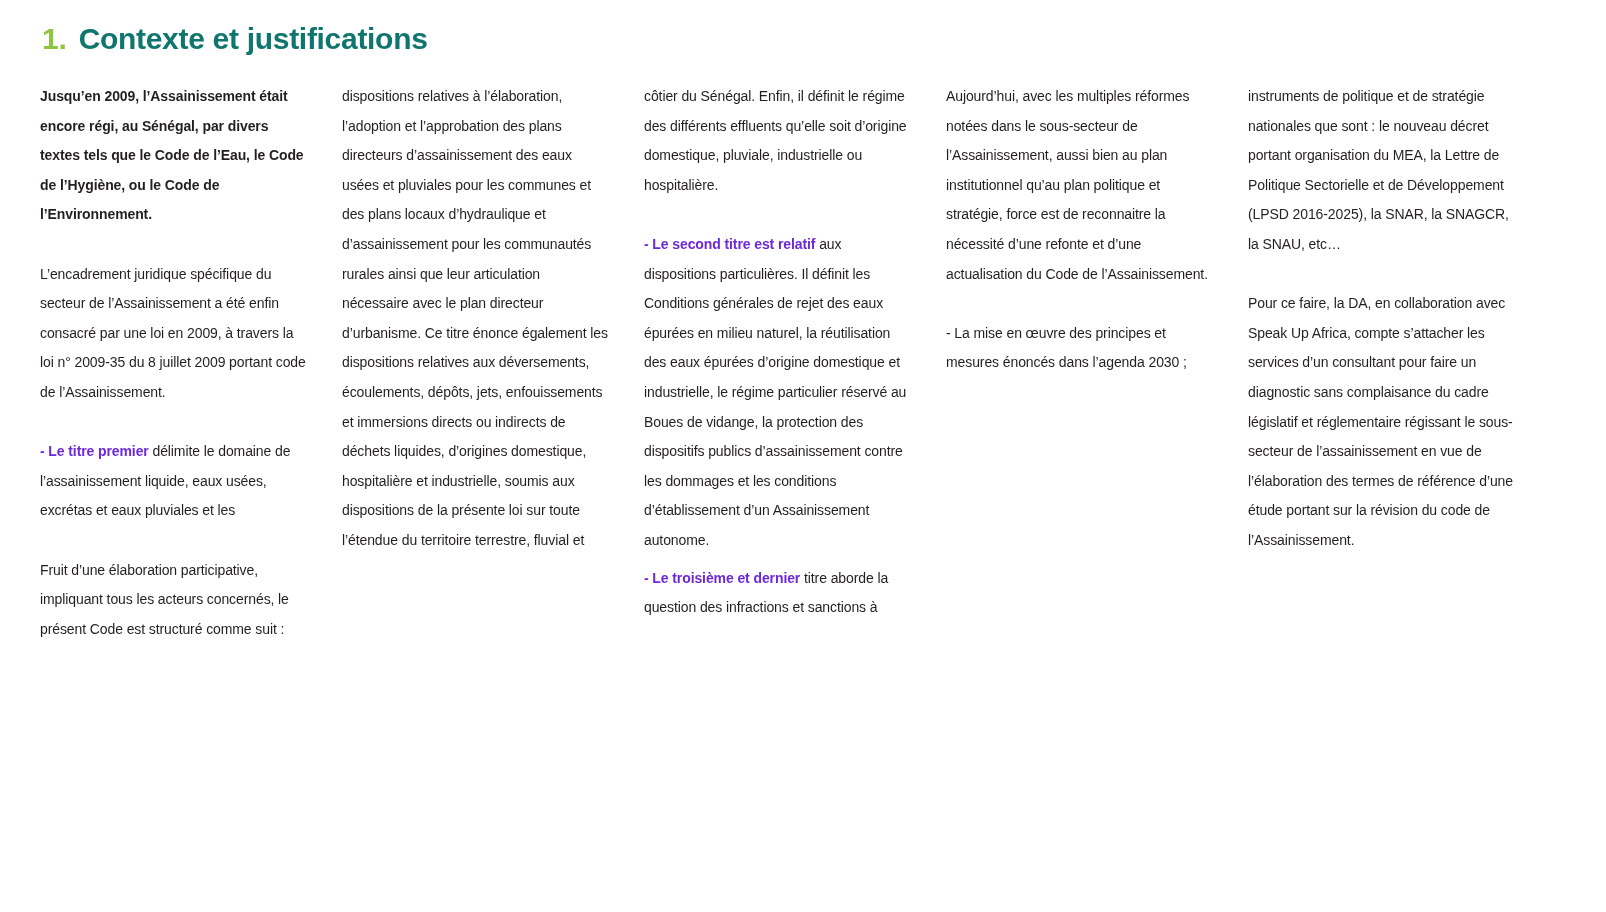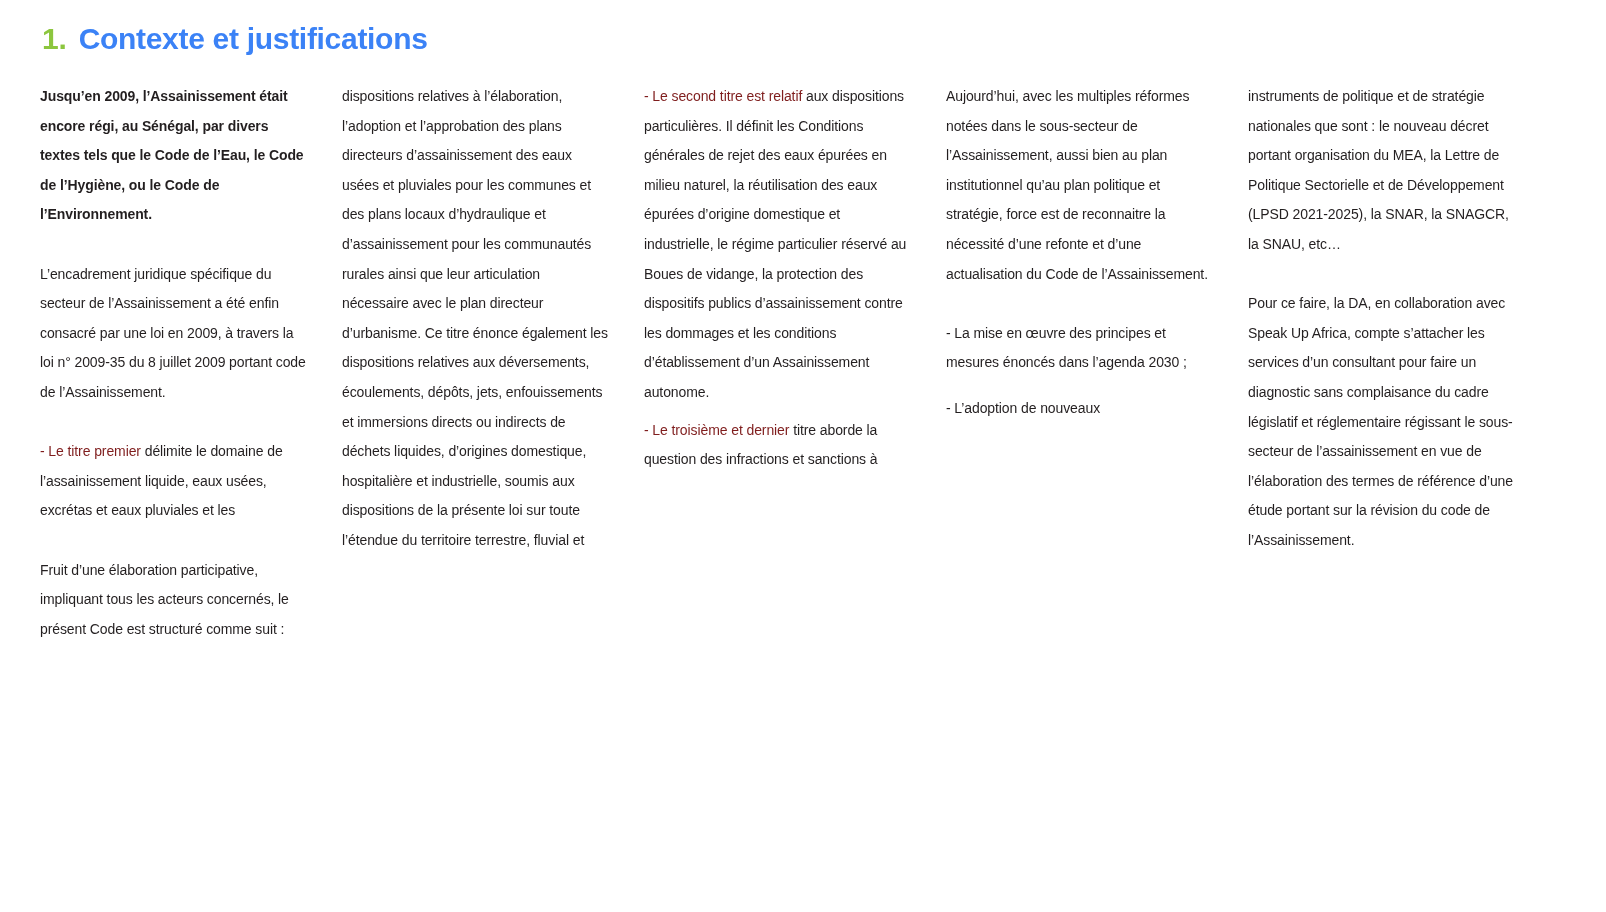--- a/index.html
+++ b/index.html
@@ -30,21 +30,21 @@
   }
   .title-number {
     font-size: 30px;
     font-weight: bold;
     color: #8cc63e;
     letter-spacing: -0.2px;
   }
   .title-text {
     font-size: 30px;
     font-weight: bold;
-    color: #3b82f6;
+    color: #0f766e;
     letter-spacing: -0.3px;
   }
   .columns {
     display: flex;
     gap: 34px;
     align-items: flex-start;
   }
   .col {
     width: 268px;
     flex: 0 0 268px;
@@ -59,22 +59,22 @@
   p + p {
     margin-top: 29.6px;
   }
   p.tight + p.tight {
     margin-top: 16px;
   }
   .lead {
     font-weight: bold;
   }
   .hl {
-    color: #7f1d1d;
-    font-weight: normal;
+    color: #6d28d9;
+    font-weight: bold;
   }
 </style>
 </head>
 <body>
 
 <div class="page">
 
   <div class="title-row">
     <span class="title-number">1.</span>
     <span class="title-text">Contexte et justifications</span>
@@ -87,29 +87,29 @@
       <p>L’encadrement juridique spécifique du secteur de l’Assainissement a été enfin consacré par une loi en 2009, à travers la loi n° 2009-35 du 8 juillet 2009 portant code de l’Assainissement.</p>
       <p class="tight"><span class="hl">- Le titre premier</span><span> délimite le domaine de l’assainissement liquide, eaux usées, excrétas et eaux pluviales et les</span></p>
       <p class="tight" style="margin-top:29.6px;">Fruit d’une élaboration participative, impliquant tous les acteurs concernés, le présent Code est structuré comme suit :</p>
     </div>
 
     <div class="col">
       <p>dispositions relatives à l’élaboration, l’adoption et l’approbation des plans directeurs d’assainissement des eaux usées et pluviales pour les communes et des plans locaux d’hydraulique et d’assainissement pour les communautés rurales ainsi que leur articulation nécessaire avec le plan directeur d’urbanisme. Ce titre énonce également les dispositions relatives aux déversements, écoulements, dépôts, jets, enfouissements et immersions directs ou indirects de déchets liquides, d’origines domestique, hospitalière et industrielle, soumis aux dispositions de la présente loi sur toute l’étendue du territoire terrestre, fluvial et</p>
     </div>
 
     <div class="col">
+      <p>côtier du Sénégal. Enfin, il définit le régime des différents effluents qu’elle soit d’origine domestique, pluviale, industrielle ou hospitalière.</p>
       <p><span class="hl">- Le second titre est relatif</span><span> aux dispositions particulières. Il définit les Conditions générales de rejet des eaux épurées en milieu naturel, la réutilisation des eaux épurées d’origine domestique et industrielle, le régime particulier réservé au Boues de vidange, la protection des dispositifs publics d’assainissement contre les dommages et les conditions d’établissement d’un Assainissement autonome.</span></p>
       <p style="margin-top:8px;"><span class="hl">- Le troisième et dernier</span><span> titre aborde la question des infractions et sanctions à</span></p>
     </div>
 
     <div class="col">
       <p>Aujourd’hui, avec les multiples réformes notées dans le sous-secteur de l’Assainissement, aussi bien au plan institutionnel qu’au plan politique et stratégie, force est de reconnaitre la nécessité d’une refonte et d’une actualisation du Code de l’Assainissement.</p>
       <p class="tight">- La mise en œuvre des principes et mesures énoncés dans l’agenda 2030 ;</p>
-      <p class="tight">- L’adoption de nouveaux</p>
     </div>
 
     <div class="col">
-      <p>instruments de politique et de stratégie nationales que sont : le nouveau décret portant organisation du MEA, la Lettre de Politique Sectorielle et de Développement (LPSD 2021-2025), la SNAR, la SNAGCR, la SNAU, etc…</p>
+      <p>instruments de politique et de stratégie nationales que sont : le nouveau décret portant organisation du MEA, la Lettre de Politique Sectorielle et de Développement (LPSD 2016-2025), la SNAR, la SNAGCR, la SNAU, etc…</p>
       <p>Pour ce faire, la DA, en collaboration avec Speak Up Africa, compte s’attacher les services d’un consultant pour faire un diagnostic sans complaisance du cadre législatif et réglementaire régissant le sous-secteur de l’assainissement en vue de l’élaboration des termes de référence d’une étude portant sur la révision du code de l’Assainissement.</p>
     </div>
 
   </div>
 </div>
 
 </body></html>

